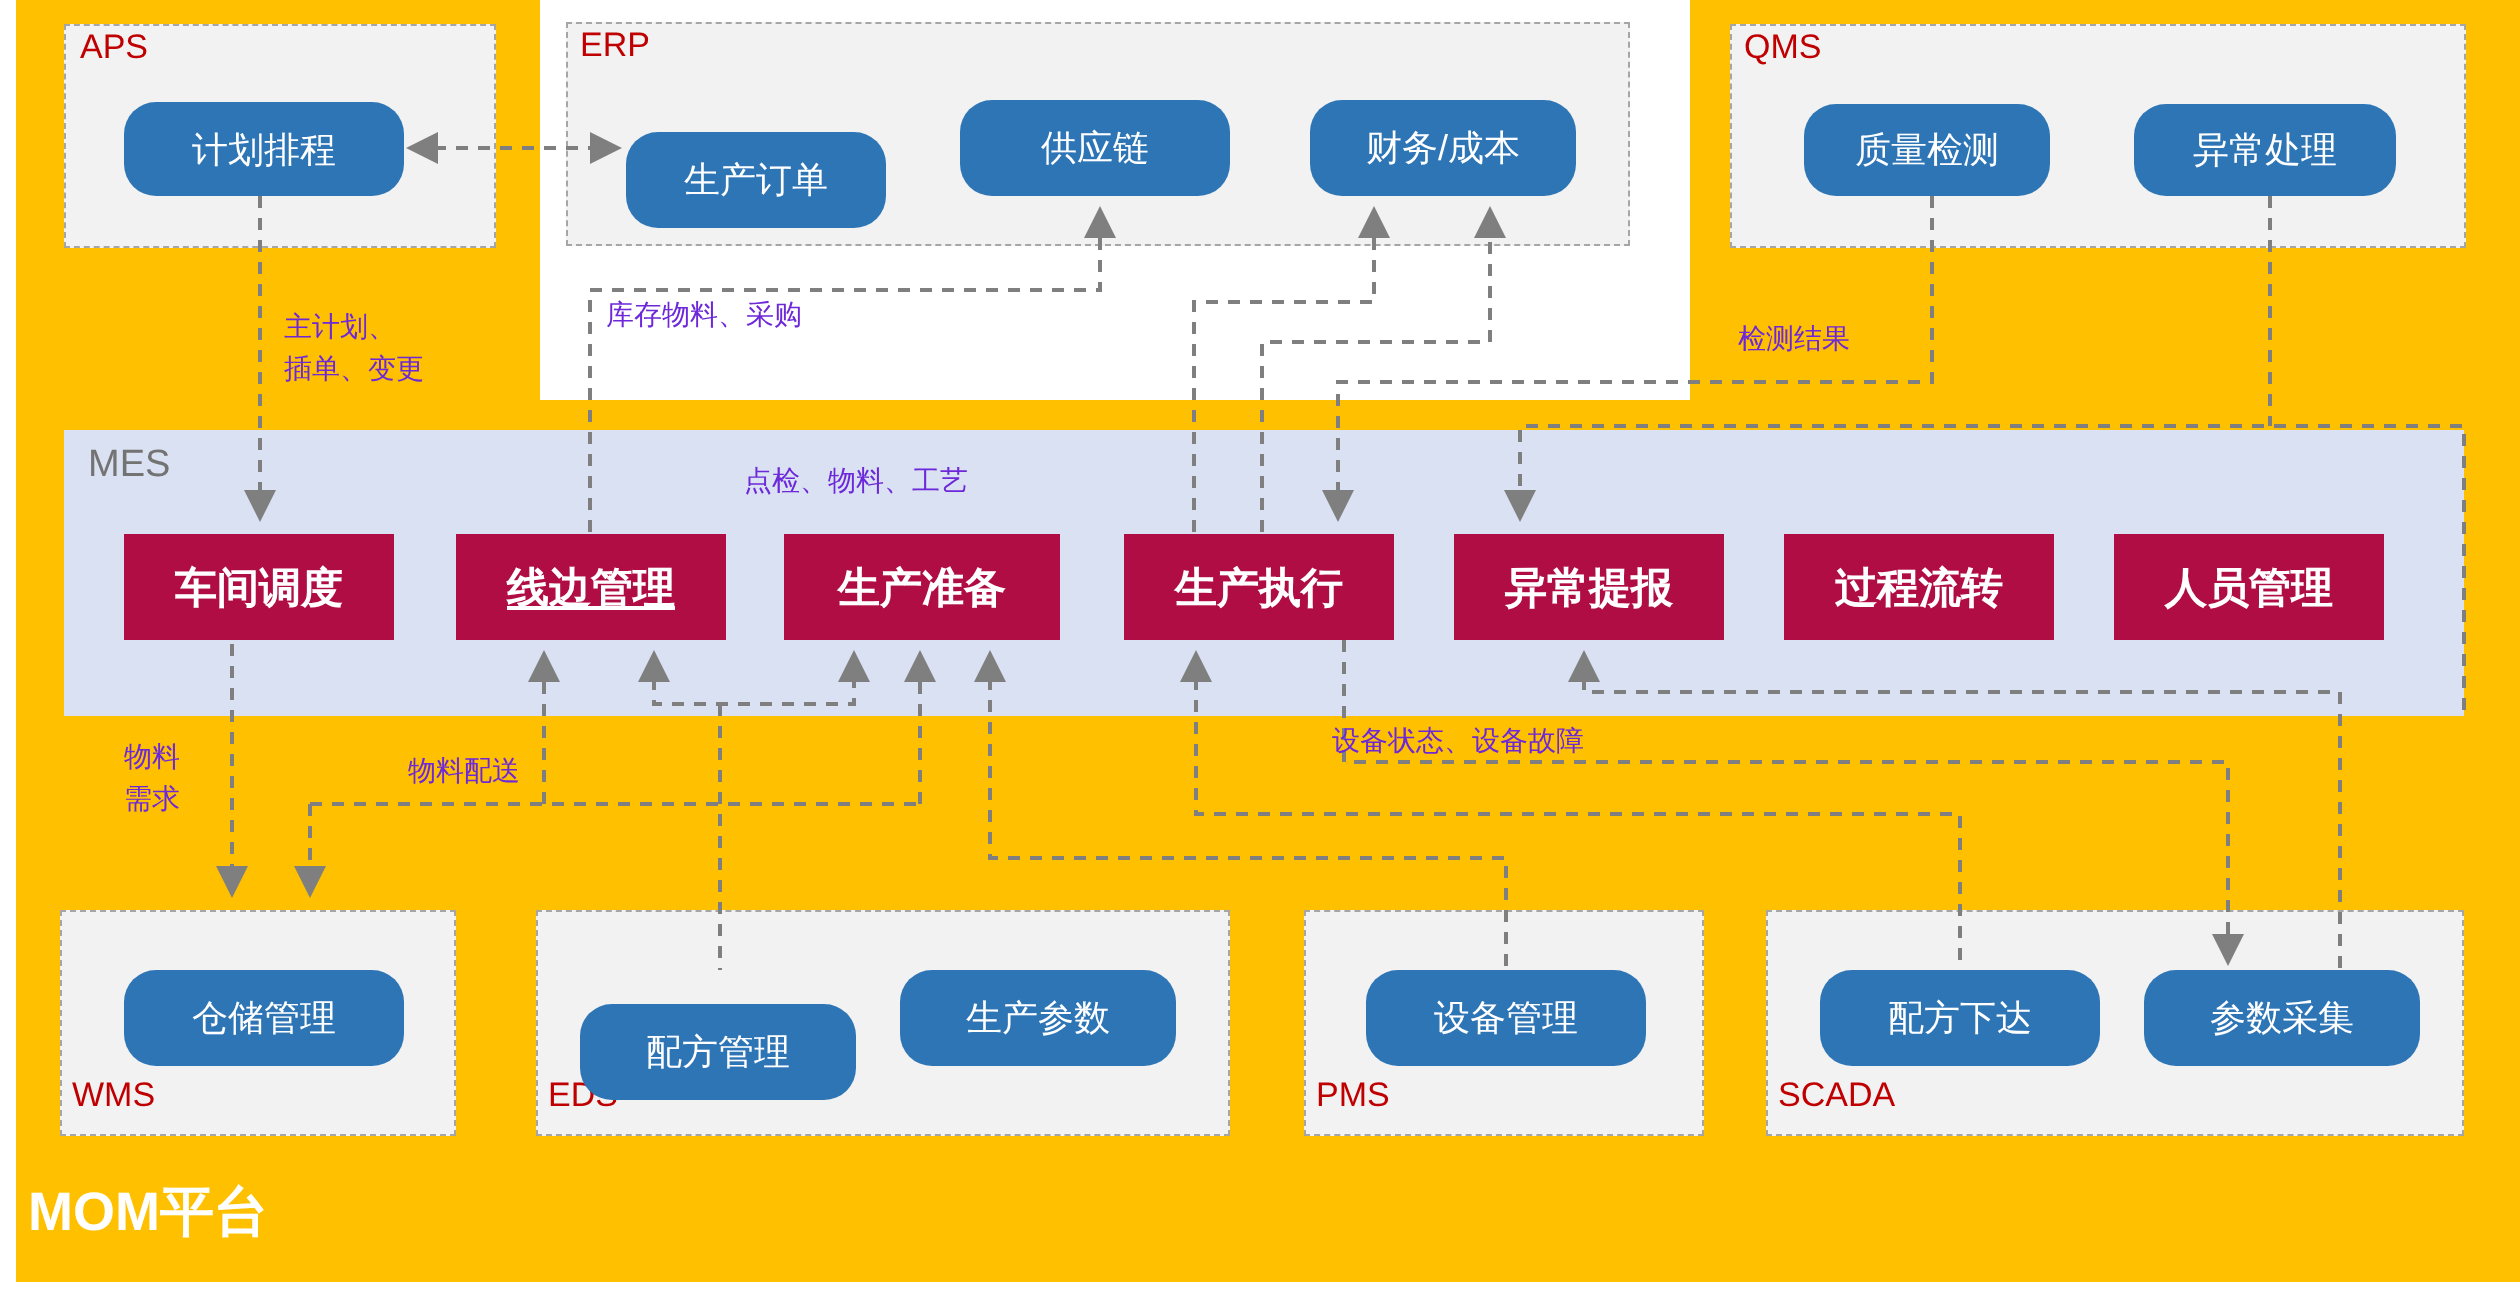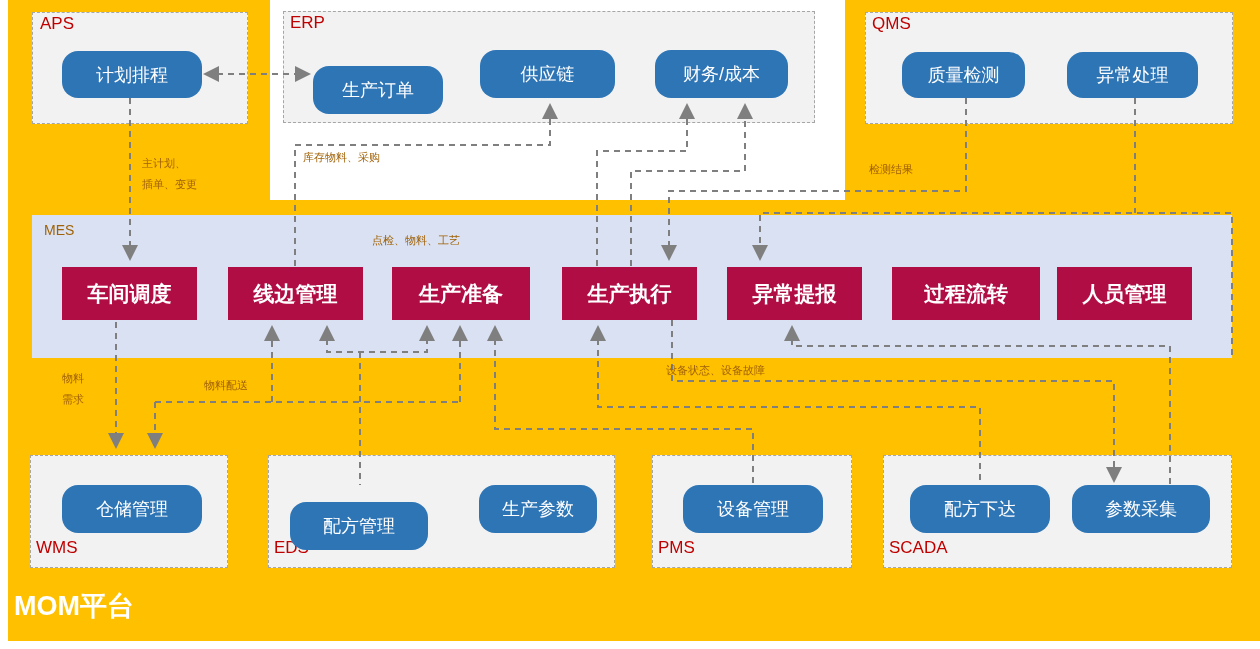--- a/index.html
+++ b/index.html
@@ -3,25 +3,25 @@
 <meta charset="utf-8">
 <style>
   html,body{margin:0;padding:0;background:#ffffff;}
   body{font-family:"Liberation Sans", sans-serif;}
   .stage{position:relative;width:1260px;height:649px;background:#ffffff;overflow:hidden;}
   .orange-bg{position:absolute;left:8px;top:0;width:1252px;height:641px;background:#FFC000;}
   .erp-white-bg{position:absolute;left:270px;top:0;width:575px;height:200px;background:#ffffff;}
   .panel{position:absolute;background:#F2F2F2;border:1px dashed #A6A6A6;box-sizing:border-box;}
   .sys-label{position:absolute;color:#C00000;font-size:17px;line-height:18px;}
   .mes-band{position:absolute;left:32px;top:215px;width:1200px;height:143px;background:#D9E1F2;}
-  .mes-title{position:absolute;left:44px;top:222px;color:#a16207;font-size:14px;}
+  .mes-title{position:absolute;left:44px;top:222px;color:#737373;font-size:19px;}
   .module{position:absolute;display:flex;align-items:center;justify-content:center;color:#ffffff;box-sizing:border-box;}
   .blue{background:#2E75B6;font-size:18px;border-radius:16px;}
   .red{background:#B00D44;font-size:21px;font-weight:bold;}
-  .flow-label{position:absolute;color:#a16207;font-size:11px;line-height:21px;white-space:pre-line;}
+  .flow-label{position:absolute;color:#6d28d9;font-size:14px;line-height:21px;white-space:pre-line;}
   .mom-title{position:absolute;left:14px;top:588px;color:#ffffff;font-size:27px;font-weight:bold;}
   svg.wires{position:absolute;left:0;top:0;pointer-events:none;}
   svg.wires polyline, svg.wires line{fill:none;stroke:#7F7F7F;stroke-width:2;stroke-dasharray:6 5;}
 </style>
 </head>
 <body>
 
 <div class="stage">
 
   <div class="orange-bg"></div>
@@ -47,31 +47,31 @@
   <div class="sys-label" style="left:889px;top:539px;">SCADA</div>
 
   <div class="module blue" style="left:62px;top:51px;width:140px;height:47px;">计划排程</div>
   <div class="module blue" style="left:313px;top:50px;width:130px;height:48px;margin-top:16px;">生产订单</div>
   <div class="module blue" style="left:480px;top:50px;width:135px;height:48px;">供应链</div>
   <div class="module blue" style="left:655px;top:50px;width:133px;height:48px;">财务/成本</div>
   <div class="module blue" style="left:902px;top:52px;width:123px;height:46px;">质量检测</div>
   <div class="module blue" style="left:1067px;top:52px;width:131px;height:46px;">异常处理</div>
   <div class="module blue" style="left:62px;top:485px;width:140px;height:48px;">仓储管理</div>
   <div class="module blue" style="left:290px;top:485px;width:138px;height:48px;margin-top:17px;">配方管理</div>
-  <div class="module blue" style="left:450px;top:485px;width:118px;height:48px;margin-left:29px;">生产参数</div>
+  <div class="module blue" style="left:450px;top:485px;width:138px;height:48px;">生产参数</div>
   <div class="module blue" style="left:683px;top:485px;width:140px;height:48px;">设备管理</div>
   <div class="module blue" style="left:910px;top:485px;width:140px;height:48px;">配方下达</div>
   <div class="module blue" style="left:1072px;top:485px;width:138px;height:48px;">参数采集</div>
 
   <div class="module red" style="left:62px;top:267px;width:135px;height:53px;">车间调度</div>
-  <div class="module red" style="left:228px;top:267px;width:135px;height:53px;">线边管理</div>
+  <div class="module red" style="left:228px;top:267px;width:135px;height:53px;text-decoration:underline;">线边管理</div>
   <div class="module red" style="left:392px;top:267px;width:138px;height:53px;">生产准备</div>
   <div class="module red" style="left:562px;top:267px;width:135px;height:53px;">生产执行</div>
   <div class="module red" style="left:727px;top:267px;width:135px;height:53px;">异常提报</div>
-  <div class="module red" style="left:892px;top:267px;width:148px;height:53px;">过程流转</div>
+  <div class="module red" style="left:892px;top:267px;width:135px;height:53px;">过程流转</div>
   <div class="module red" style="left:1057px;top:267px;width:135px;height:53px;">人员管理</div>
 
   <svg class="wires" width="1260" height="649" viewBox="0 0 1260 649">
     <defs>
       <marker id="arrE" markerWidth="8" markerHeight="8" refX="6.5" refY="4" orient="auto">
         <path d="M0,0 L8,4 L0,8 z" fill="#7F7F7F"></path>
       </marker>
       <marker id="arrS" markerWidth="8" markerHeight="8" refX="6.5" refY="4" orient="auto-start-reverse">
         <path d="M0,0 L8,4 L0,8 z" fill="#7F7F7F"></path>
       </marker>

